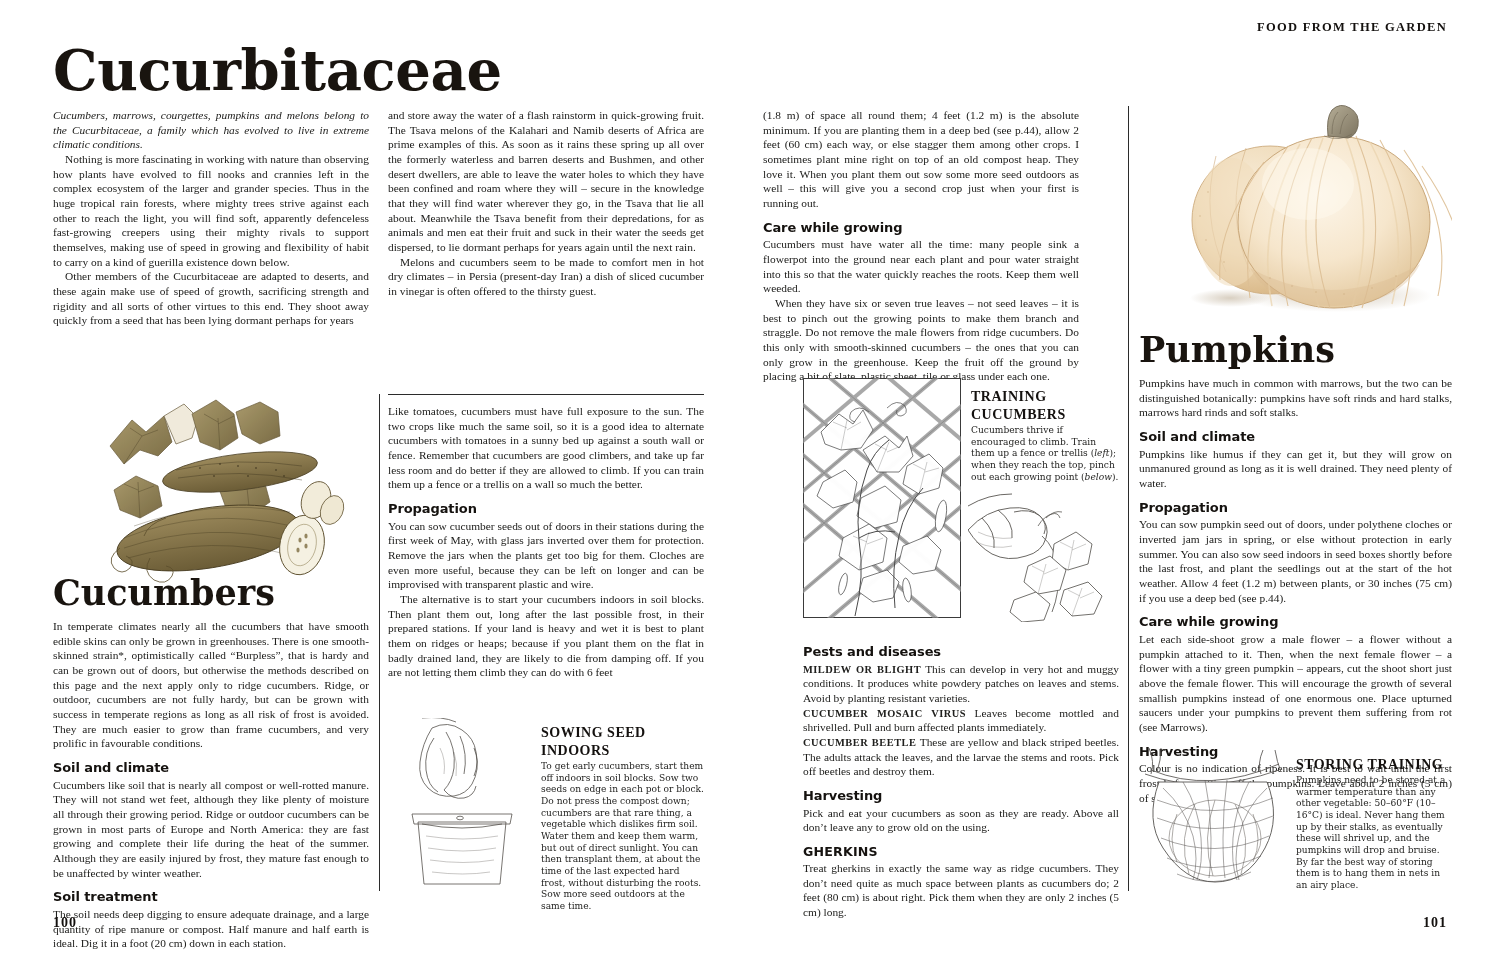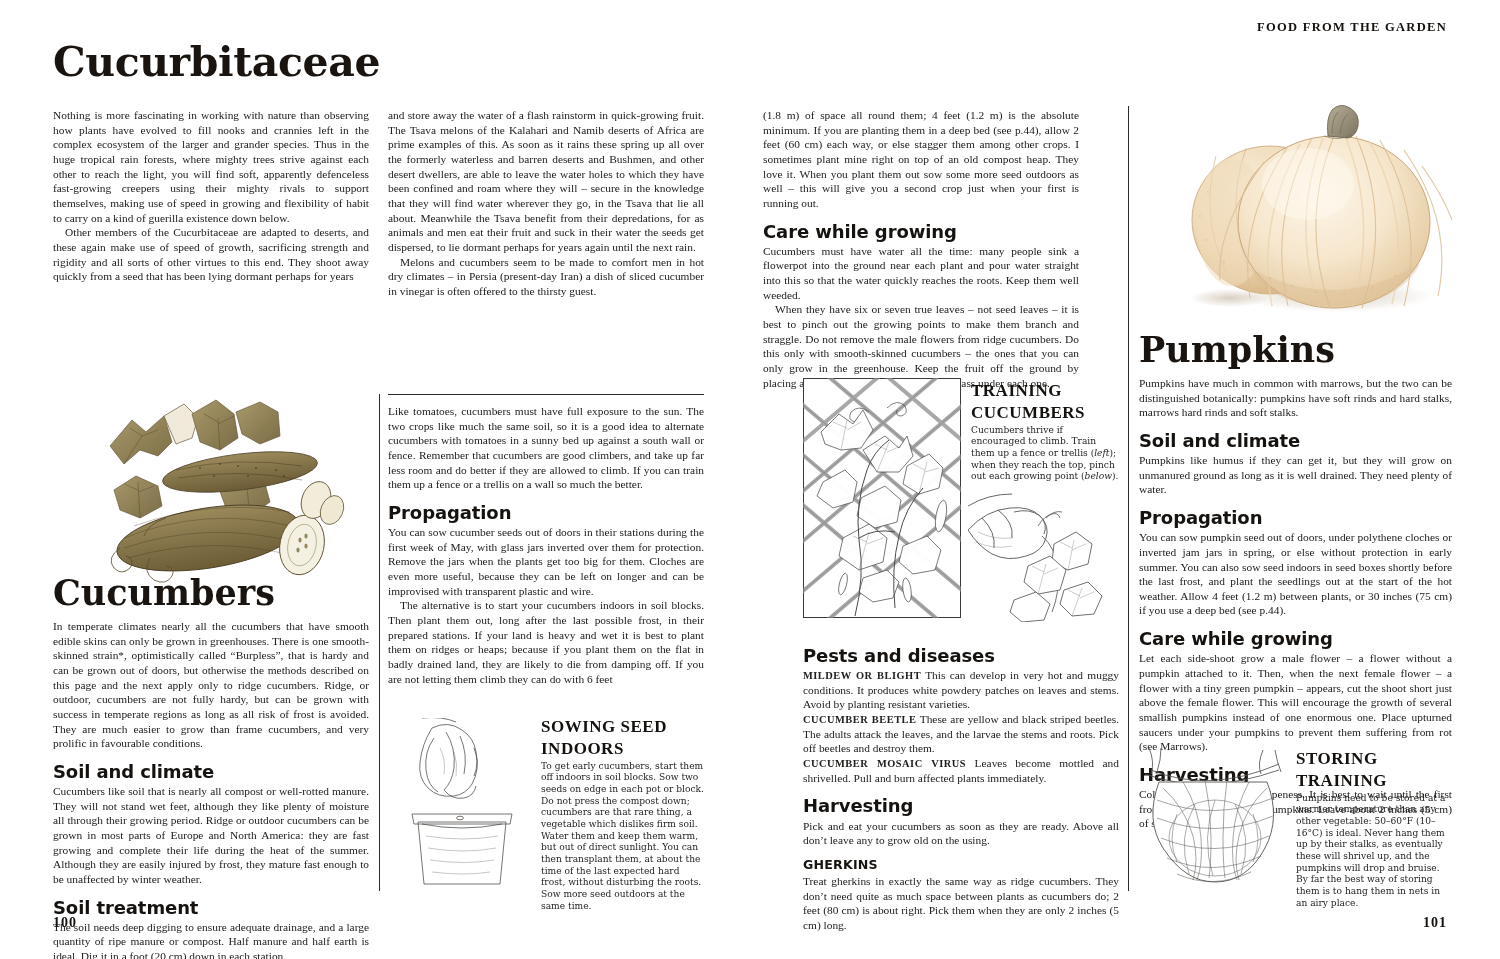--- a/index.html
+++ b/index.html
@@ -28,21 +28,21 @@
     font-weight:bold;font-size:14px;letter-spacing:1px;color:#14110f;
   }
   .folio.left{left:53px;}
   .folio.right{right:53px;}
 
   
   .maintitle{
     position:absolute;left:53px;top:42px;
     font-family:"DejaVu Serif", serif;
     font-weight:bold;
-    font-size:41px;line-height:1;
+    font-size:56px;line-height:1;
     letter-spacing:-0.4px;
     color:#19140f;
   }
   .sectiontitle{
     font-family:"DejaVu Serif", serif;
     font-weight:bold;
     font-size:35px;line-height:1;
     color:#19140f;
     margin:10px 0 9px 0;
   }
@@ -54,21 +54,21 @@
     line-height:1.285;
     text-align:justify;
     color:#20201e;
     -webkit-hyphens:auto;hyphens:auto;
   }
   .col p{margin:0;text-indent:0;}
   .col p + p{text-indent:12px;}
   .col h3{
     font-family:"DejaVu Sans", sans-serif;
     font-weight:bold;
-    font-size:18px;
+    font-size:13px;
     margin:9px 0 1px 0;
     letter-spacing:-0.1px;
     color:#15120f;
     text-align:left;
   }
   .col h3.caps{
     font-family:"DejaVu Sans", sans-serif;
     font-size:12.6px;letter-spacing:0.2px;
   }
   .col p.lead{text-indent:0;}
@@ -87,25 +87,26 @@
     position:absolute;
     font-family:"DejaVu Serif", serif;
     font-size:9.1px;
     line-height:1.285;
     text-align:left;
     color:#1d1d1b;
   }
   .caption .ctitle{
     font-family:"Liberation Serif", serif;
     font-weight:bold;
-    font-size:17px;
+    font-size:14px;
     letter-spacing:0.5px;
     display:block;
     margin-bottom:1px;
     color:#14110f;
+    margin-top:8px;
   }
 
   
   .vrule{position:absolute;width:1px;background:#2b2b2b;}
   .hrule{position:absolute;height:1px;background:#2b2b2b;}
 
   
   .illus{position:absolute;}
   .illus svg{display:block;}
 
@@ -115,20 +116,23 @@
 </head>
 <body>
 
 <div class="spread">
 
   <div class="runhead">FOOD FROM THE GARDEN</div>
 
   <div class="maintitle">Cucurbitaceae</div>
 
   <div class="col" style="left:53px;top:108px;width:316px;">
+    <p class="lead">
+      <span class="openline">Cucumbers, marrows, courgettes, pumpkins and melons belong to the Cucurbitaceae, a family which has evolved to live in extreme climatic conditions.</span>
+    </p>
     <p>Nothing is more fascinating in working with nature than observing how plants have evolved to fill nooks and crannies left in the complex ecosystem of the larger and grander species. Thus in the huge tropical rain forests, where mighty trees strive against each other to reach the light, you will find soft, apparently defenceless fast-growing creepers using their mighty rivals to support themselves, making use of speed in growing and flexibility of habit to carry on a kind of guerilla existence down below.</p>
     <p>Other members of the Cucurbitaceae are adapted to deserts, and these again make use of speed of growth, sacrificing strength and rigidity and all sorts of other virtues to this end. They shoot away quickly from a seed that has been lying dormant perhaps for years</p>
   </div>
 
   <div class="illus" style="left:80px;top:398px;width:290px;height:185px;">
     <svg width="290" height="185" viewBox="0 0 290 185">
       <defs>
         <linearGradient id="cucG" x1="0" y1="0" x2="0" y2="1">
           <stop offset="0%" stop-color="#9c8a5c"></stop>
           <stop offset="100%" stop-color="#6b5c36"></stop>
@@ -372,26 +376,26 @@
     </svg>
   </div>
 
   <div class="col" style="left:803px;top:635px;width:316px;">
     <h3>Pests and diseases</h3>
     <p class="lead">
       <span class="runin">MILDEW OR BLIGHT</span>
       <span>This can develop in very hot and muggy conditions. It produces white powdery patches on leaves and stems. Avoid by planting resistant varieties.</span>
     </p>
     <p class="lead">
+      <span class="runin">CUCUMBER MOSAIC VIRUS</span>
+      <span>Leaves become mottled and shrivelled. Pull and burn affected plants immediately.</span>
+    </p>
+    <p class="lead">
       <span class="runin">CUCUMBER BEETLE</span>
       <span>These are yellow and black striped beetles. The adults attack the leaves, and the larvae the stems and roots. Pick off beetles and destroy them.</span>
-    </p>
-    <p class="lead">
-      <span class="runin">CUCUMBER MOSAIC VIRUS</span>
-      <span>Leaves become mottled and shrivelled. Pull and burn affected plants immediately.</span>
     </p>
     <h3>Harvesting</h3>
     <p class="lead">Pick and eat your cucumbers as soon as they are ready. Above all don’t leave any to grow old on the using.</p>
     <h3 class="caps">GHERKINS</h3>
     <p class="lead">Treat gherkins in exactly the same way as ridge cucumbers. They don’t need quite as much space between plants as cucumbers do; 2 feet (80 cm) is about right. Pick them when they are only 2 inches (5 cm) long.</p>
   </div>
 
   <div class="vrule" style="left:1128px;top:106px;height:785px;"></div>
 
   <div class="illus" style="left:1160px;top:100px;width:292px;height:212px;">

